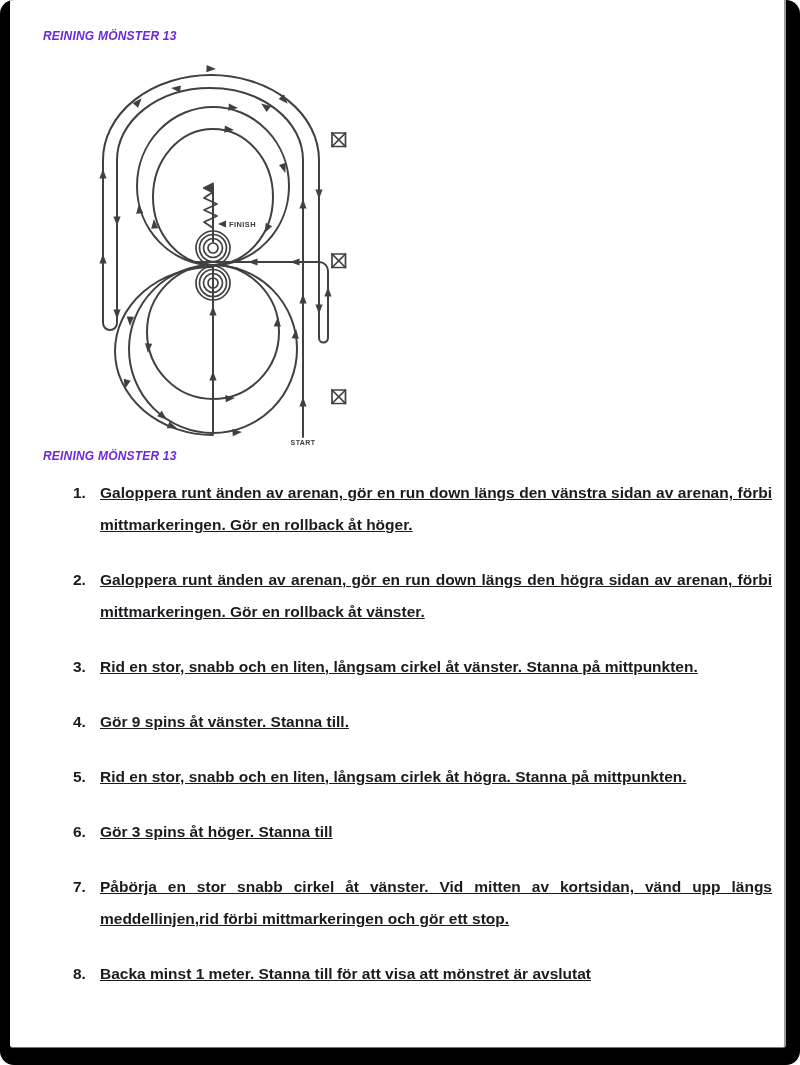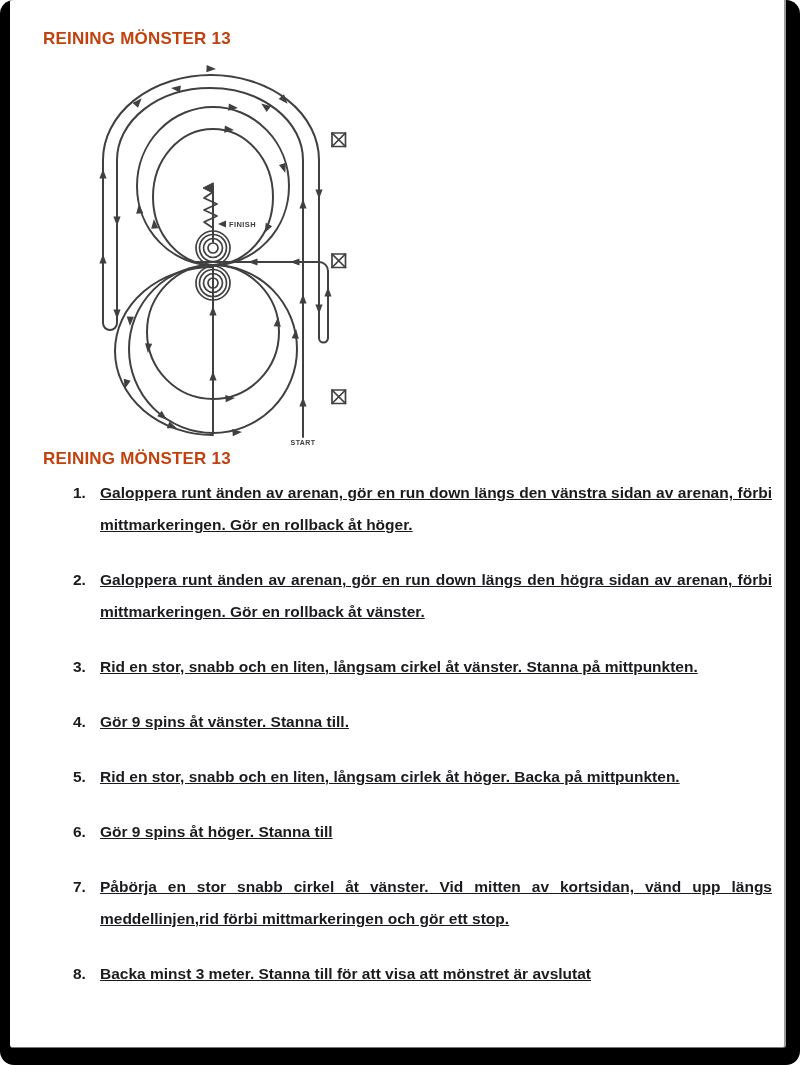--- a/index.html
+++ b/index.html
@@ -7,22 +7,22 @@
     margin:0; width:800px; height:1065px; position:relative;
     background:#000; border-radius:14px; overflow:hidden;
     font-family:"Liberation Sans", sans-serif;
   }
   .page {
     position:absolute; left:10px; top:0; width:774px; height:1047px;
     background:#ffffff; border-right:2px solid #9b9b9b; border-bottom:1px solid #777;
     border-radius:0 0 3px 3px;
   }
   .doc-title {
-    position:absolute; left:33px; font-size:17px; font-weight:bold;
-    color:#c2410c; letter-spacing:0.2px; white-space:nowrap;
+    position:absolute; left:33px; font-size:12px; font-weight:bold;
+    color:#6d28d9; letter-spacing:0.2px; white-space:nowrap;font-style:italic;
   }
   #title-top { top:29px; }
   #title-list { top:449px; }
   .diagram-svg { position:absolute; left:68px; top:62px; }
   .instructions {
     position:absolute; left:33px; top:477px; width:729px;
     margin:0; padding:0; list-style:none;
     font-size:15.5px; font-weight:bold; color:#1b1b1f; line-height:32px;
   }
   .instructions li { position:relative; padding-left:57px; margin-bottom:23px; }
@@ -139,28 +139,28 @@
       <li>
         <span class="num">3.</span>
         <span class="txt">Rid en stor, snabb och en liten, långsam cirkel åt vänster. Stanna på mittpunkten.</span>
       </li>
       <li>
         <span class="num">4.</span>
         <span class="txt">Gör 9 spins åt vänster. Stanna till.</span>
       </li>
       <li>
         <span class="num">5.</span>
-        <span class="txt">Rid en stor, snabb och en liten, långsam cirlek åt höger. Backa på mittpunkten.</span>
+        <span class="txt">Rid en stor, snabb och en liten, långsam cirlek åt högra. Stanna på mittpunkten.</span>
       </li>
       <li>
         <span class="num">6.</span>
-        <span class="txt">Gör 9 spins åt höger. Stanna till</span>
+        <span class="txt">Gör 3 spins åt höger. Stanna till</span>
       </li>
       <li>
         <span class="num">7.</span>
         <span class="txt">Påbörja en stor snabb cirkel åt vänster. Vid mitten av kortsidan, vänd upp längs meddellinjen,rid förbi mittmarkeringen och gör ett stop.</span>
       </li>
       <li>
         <span class="num">8.</span>
-        <span class="txt">Backa minst 3 meter. Stanna till för att visa att mönstret är avslutat</span>
+        <span class="txt">Backa minst 1 meter. Stanna till för att visa att mönstret är avslutat</span>
       </li>
     </ol>
 </div>
 
 </body></html>

